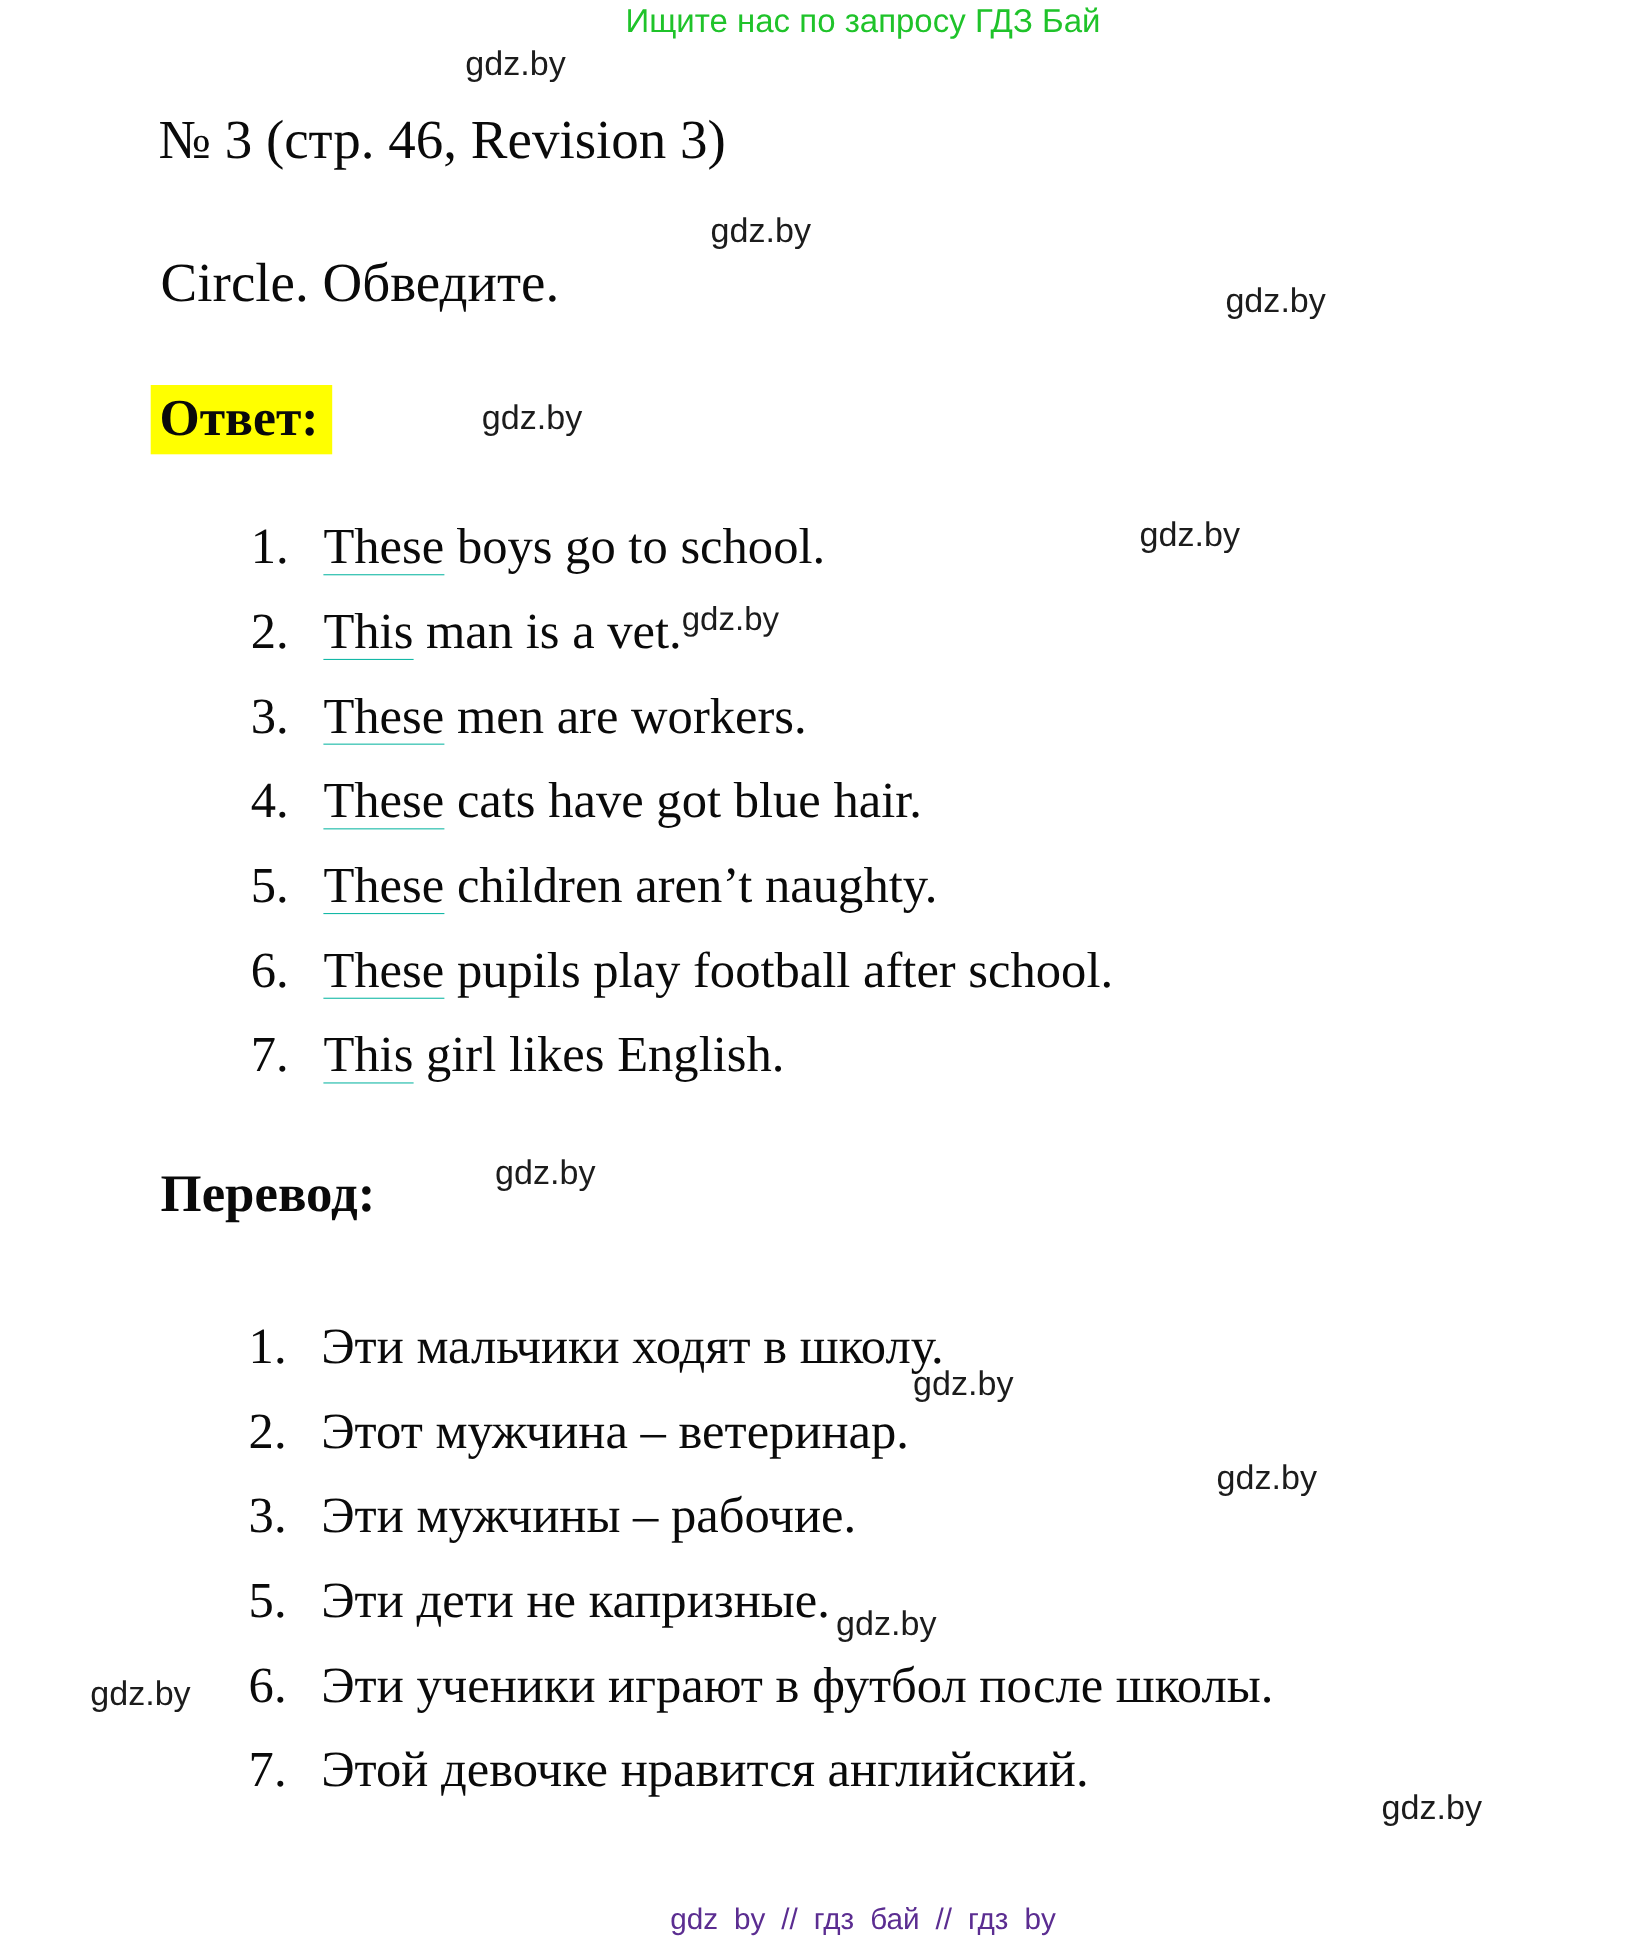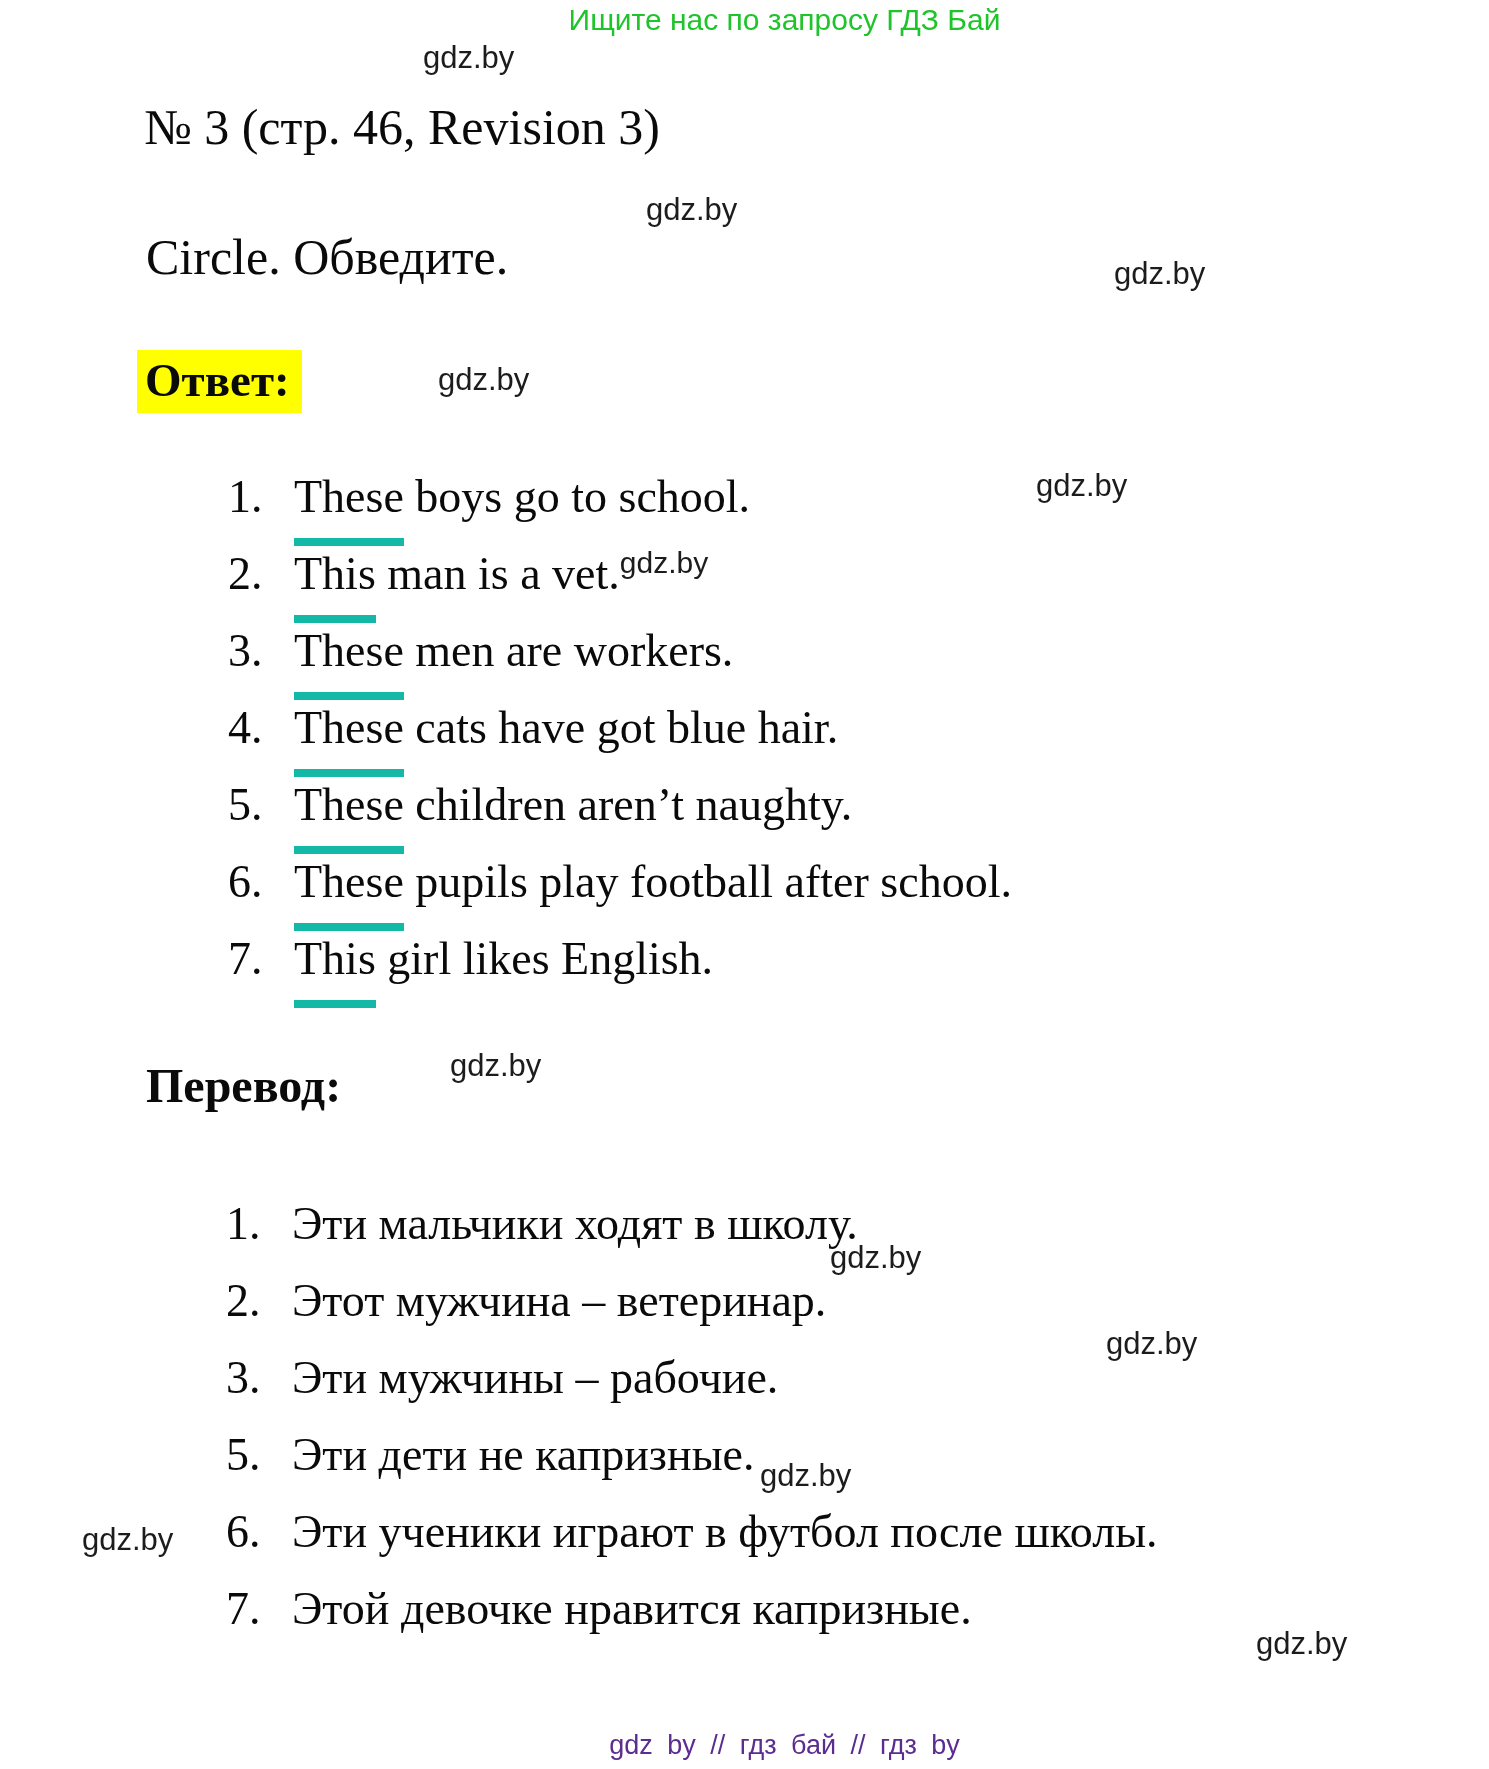--- a/index.html
+++ b/index.html
@@ -52,22 +52,22 @@
   }
   ol.plain{list-style:none;position:absolute;}
   ol.plain li{
     height:77px;line-height:77px;
     font-size:46px;white-space:nowrap;
   }
   ol.plain li .num{display:inline-block;width:66px;}
   .en-list{left:188px;top:458px;}
   .ru-list{left:186px;top:1185px;}
   .u{
-    border-bottom:8px solid #14b8a6;
-    padding-bottom:16px;
+    border-bottom:1px solid #14b8a6;
+    padding-bottom:0;
   }
   .wm-sup{
     font-family:"Liberation Sans","DejaVu Sans",sans-serif;
     font-size:30px;color:#1c1c1c;
     vertical-align:super;line-height:0;
   }
   .footer{
     position:absolute;top:1730px;left:0;width:100%;
     text-align:center;
     font-family:"Liberation Sans","DejaVu Sans",sans-serif;
@@ -113,18 +113,18 @@
   </ol>
 
   <div class="translation-label">Перевод:</div>
 
   <ol class="plain ru-list">
     <li><span class="num">1.</span><span>Эти мальчики ходят в школу.</span></li>
     <li><span class="num">2.</span><span>Этот мужчина – ветеринар.</span></li>
     <li><span class="num">3.</span><span>Эти мужчины – рабочие.</span></li>
     <li><span class="num">5.</span><span>Эти дети не капризные.</span></li>
     <li><span class="num">6.</span><span>Эти ученики играют в футбол после школы.</span></li>
-    <li><span class="num">7.</span><span>Этой девочке нравится капризные.</span></li>
+    <li><span class="num">7.</span><span>Этой девочке нравится английский.</span></li>
   </ol>
 
   <div class="footer">gdz by  //  гдз бай  //  гдз by</div>
 
 </div>
 
 </body></html>

